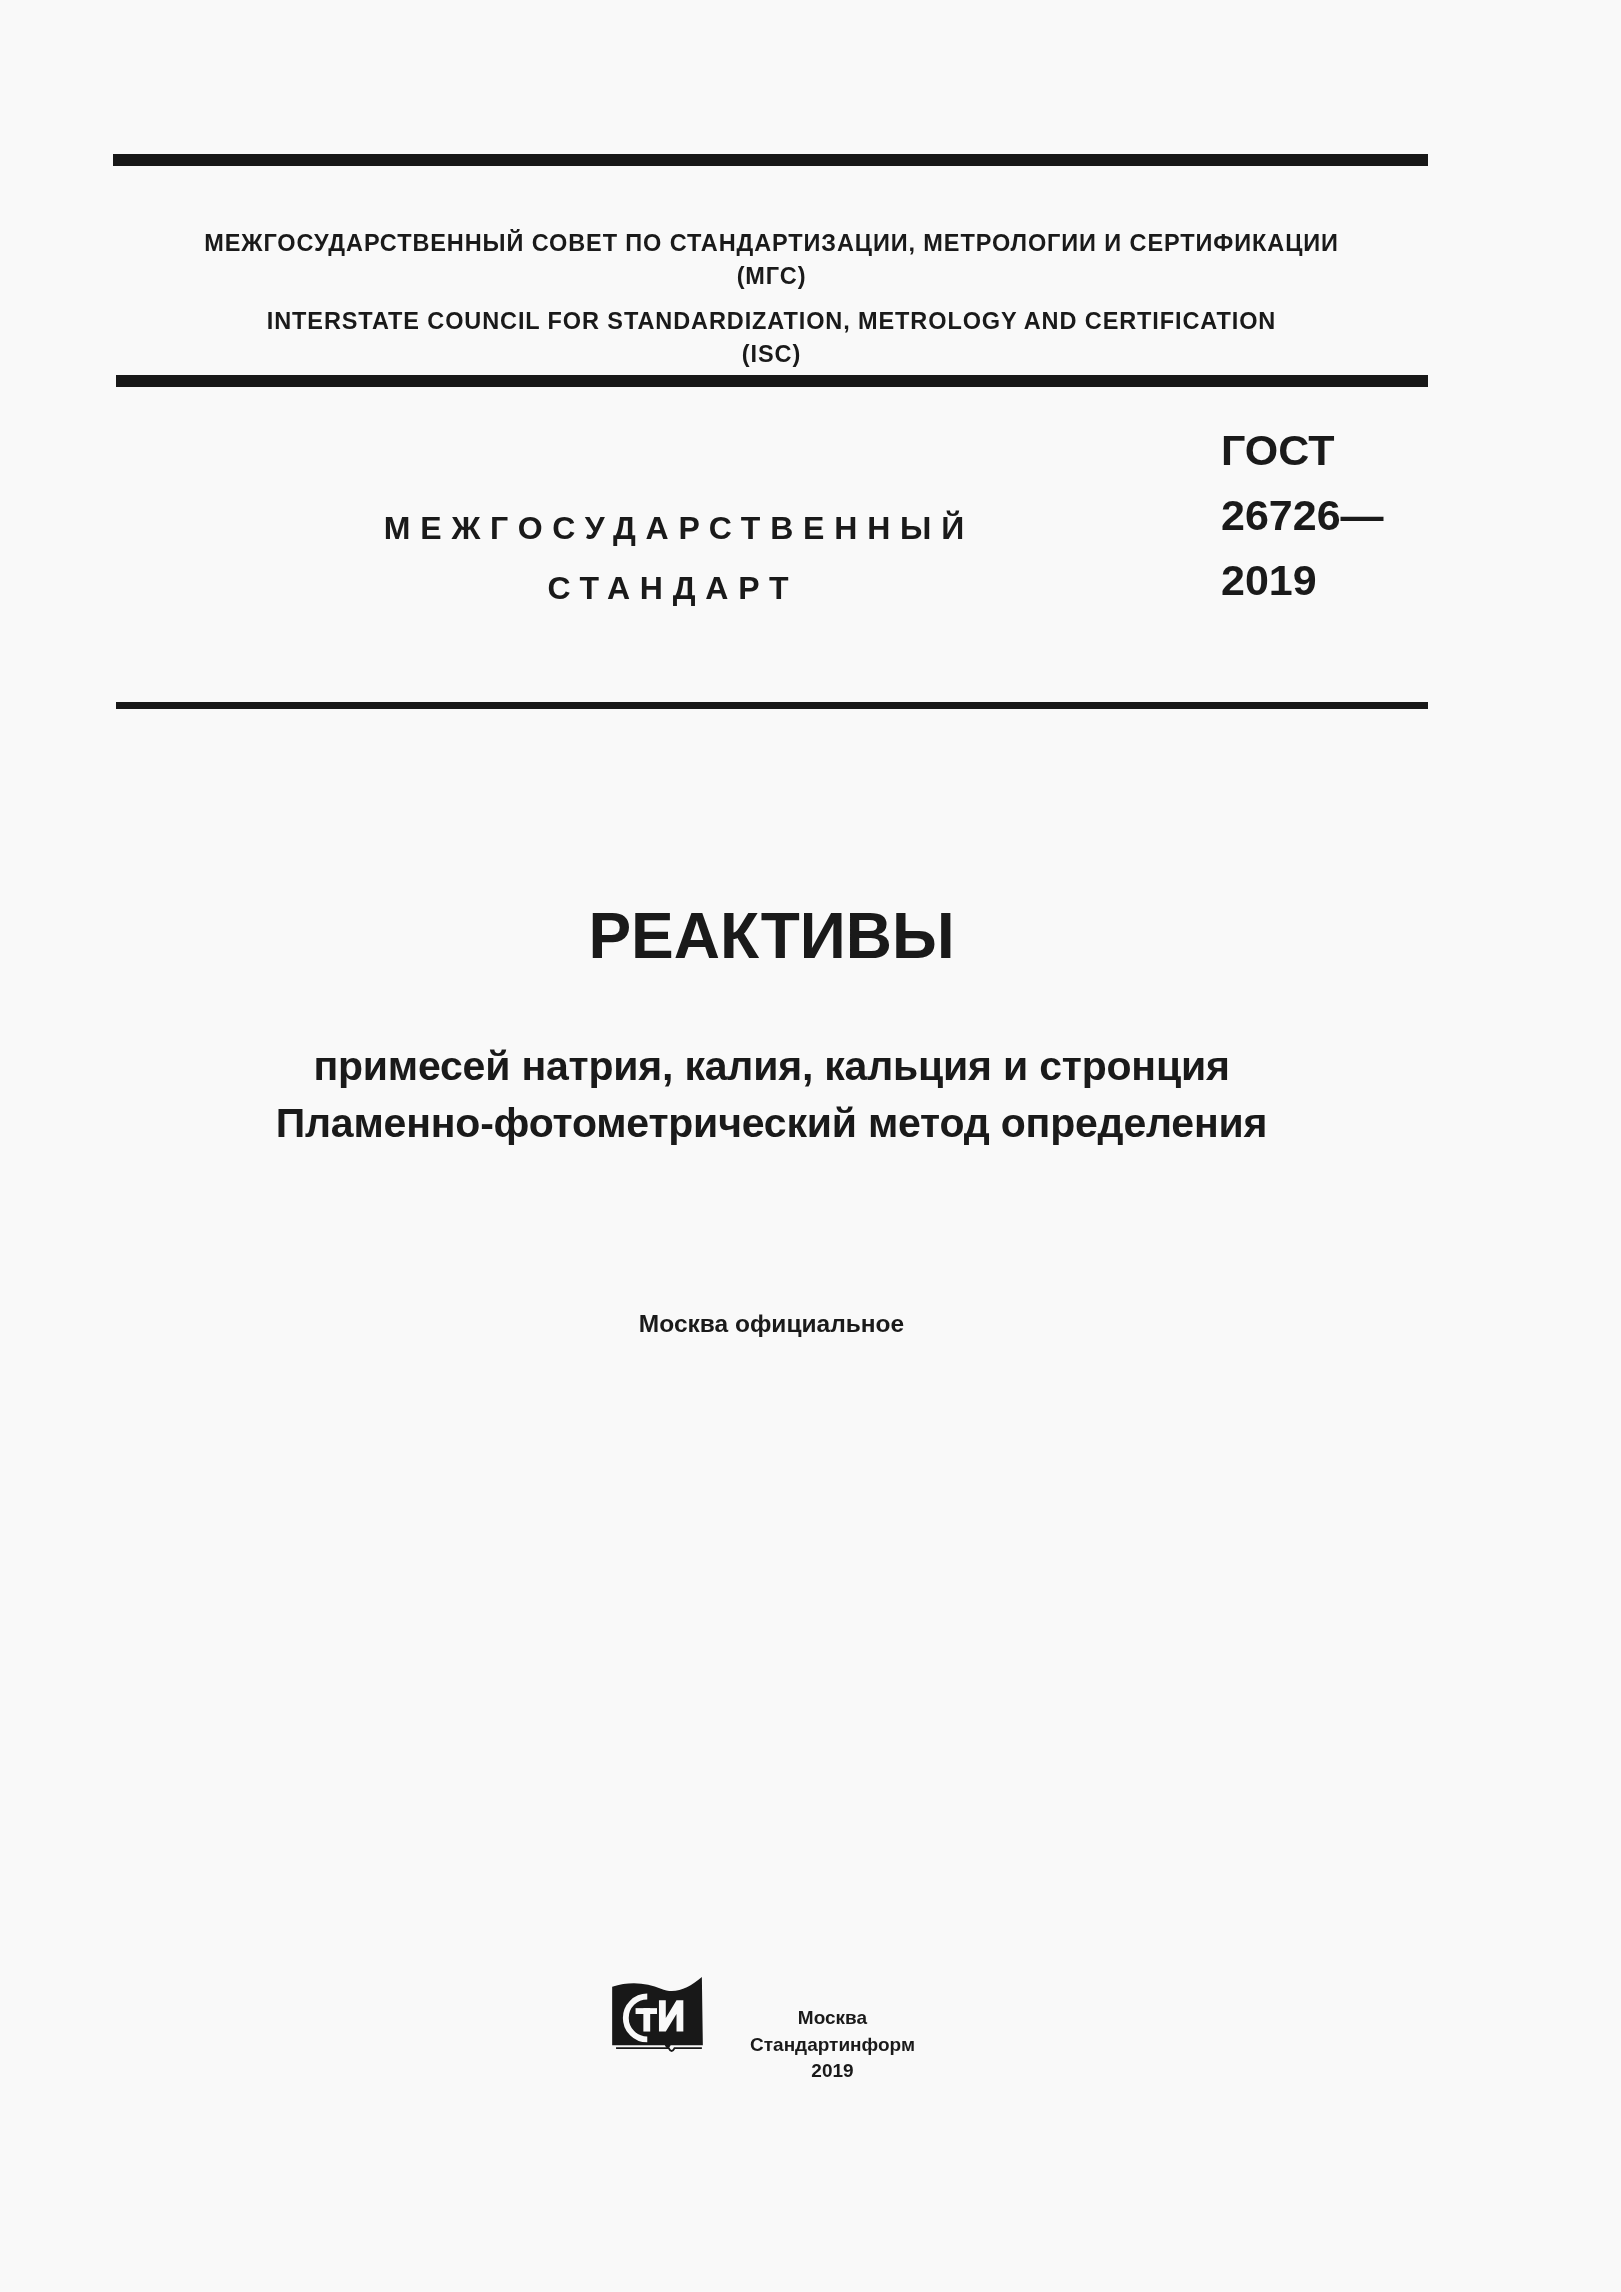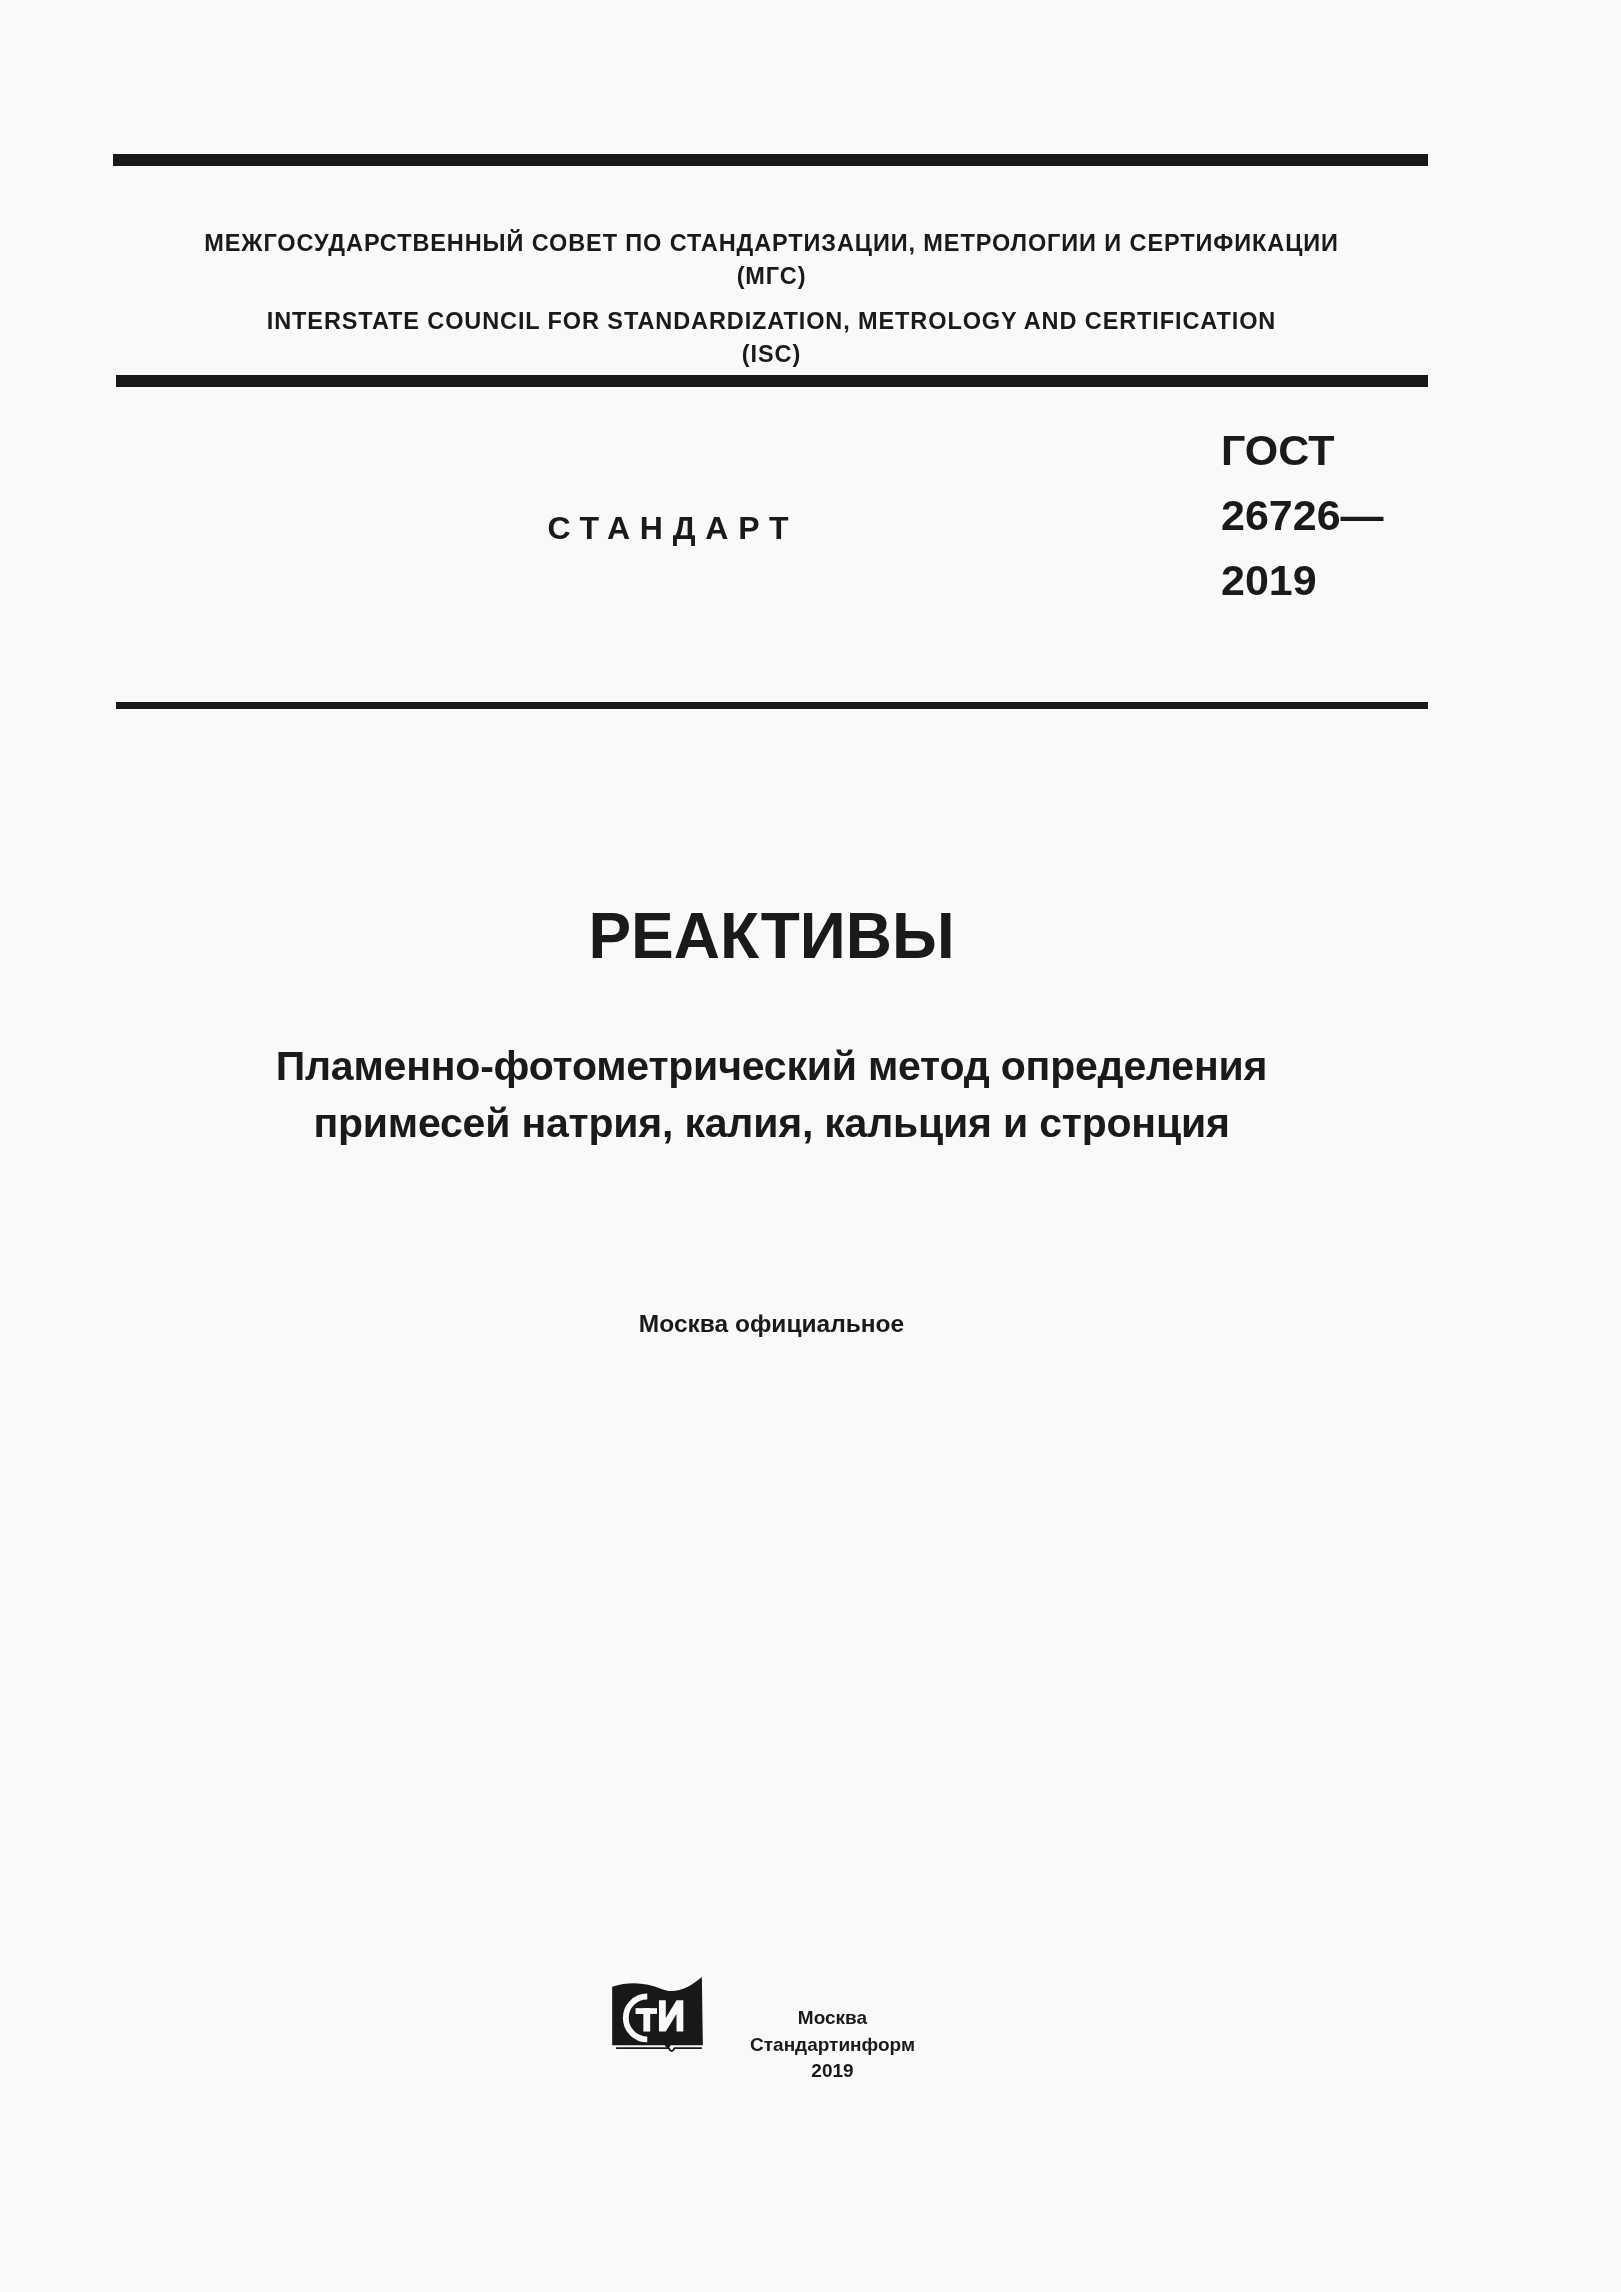--- a/index.html
+++ b/index.html
@@ -36,34 +36,35 @@
 <div class="abs hdr center" style="top:199px;">
   <div>МЕЖГОСУДАРСТВЕННЫЙ СОВЕТ ПО СТАНДАРТИЗАЦИИ, МЕТРОЛОГИИ И СЕРТИФИКАЦИИ</div>
   <div>(МГС)</div>
 </div>
 <div class="abs hdr center" style="top:277px;">
   <div>INTERSTATE COUNCIL FOR STANDARDIZATION, METROLOGY AND CERTIFICATION</div>
   <div>(ISC)</div>
 </div>
 
 <div class="abs std-type center" style="top:470px;">
+  <div>МЕЖГОСУДАРСТВЕННЫЙ</div>
   <div>СТАНДАРТ</div>
 </div>
 
 <div class="abs gost">
   <div>ГОСТ</div>
   <div>26726—</div>
   <div>2019</div>
 </div>
 
 <div class="abs title center">РЕАКТИВЫ</div>
 
 <div class="abs subtitle center">
+  <div>примесей натрия, калия, кальция и стронция</div>
   <div>Пламенно-фотометрический метод определения</div>
-  <div>примесей натрия, калия, кальция и стронция</div>
 </div>
 
 <div class="abs edition center">Москва официальное</div>
 
 <div class="abs logo">
   <svg width="95" height="78" viewBox="0 0 97 80" xmlns="http://www.w3.org/2000/svg">
 
     <path d="M2 12 C 20 6, 38 8, 52 14 C 66 20, 80 14, 94 2 L 95 72 L 62 72 C 60 76, 58 76, 56 72 L 2 72 Z" fill="#181818"></path>
 
     <path d="M6 75 L 60 75 C 62 79, 64 79, 66 75 L 94 75" stroke="#181818" stroke-width="2" fill="none"></path>

